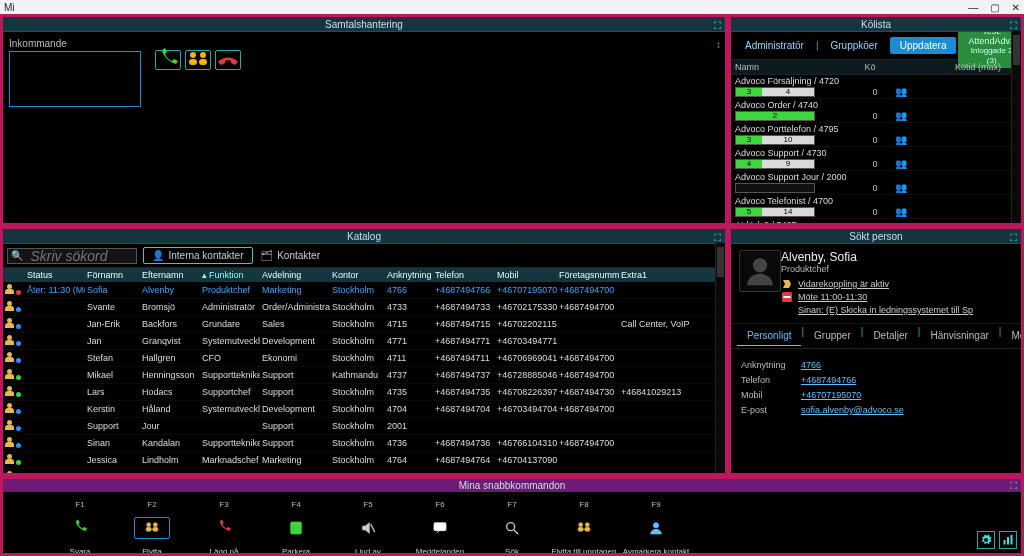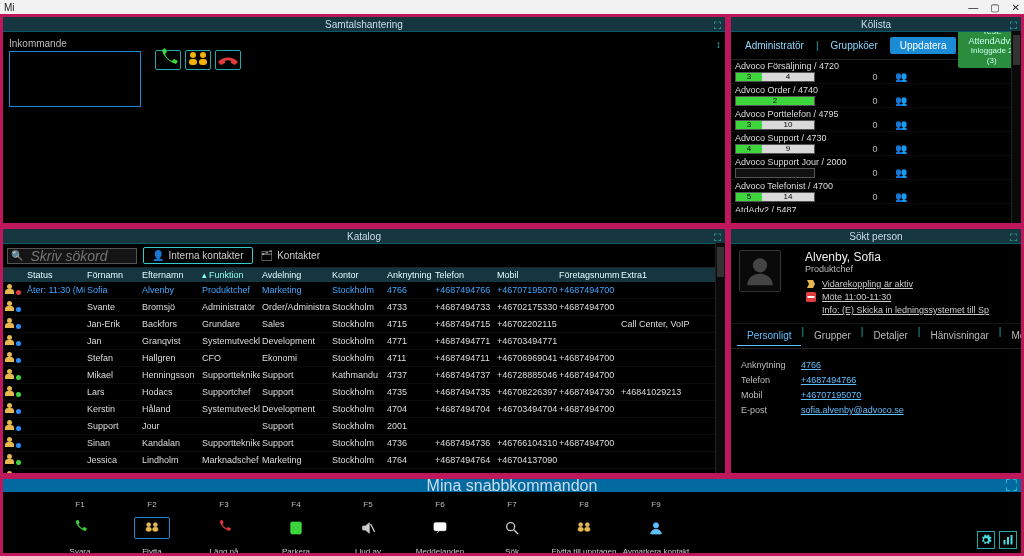--- a/index.html
+++ b/index.html
@@ -117,39 +117,39 @@
   .presence{width:14px;height:10px;position:relative;display:inline-block;}
   .presence .head{width:5px;height:5px;border-radius:50%;background:#e6b84f;position:absolute;top:0;left:2px;}
   .presence .body{width:9px;height:5px;border-radius:3px 3px 0 0;background:#e6b84f;position:absolute;bottom:0;left:0;}
   .presence .dot{width:5px;height:5px;border-radius:50%;position:absolute;bottom:-1px;right:-2px;}
   .presence .dot.blue{background:#2a8fff;}
   .presence .dot.green{background:#3dd63d;}
   .presence .dot.red{background:#e03b3b;}
   
   .person { grid-column: 2; grid-row: 2; }
   .person-header {
-    display:flex; gap:24px; padding:6px 8px; border-bottom:1px solid #161616;
+    display:flex; gap:0; padding:6px 8px; border-bottom:1px solid #161616;
   }
   .avatar{width:42px;height:42px;border:1px solid #333;background:#0a0a0a;border-radius:2px;display:flex;align-items:center;justify-content:center;}
   .avatar svg{width:34px;height:34px;fill:#444;}
   .person-name{font-size:12px;color:#eee;}
   .person-title{font-size:9px;color:#bbb;}
   .person-status-list{margin-top:4px;}
   .pstat{display:flex;align-items:center;gap:5px;font-size:9px;color:#ccc;margin:1px 0;text-decoration:underline;}
   .pstat .sicon{width:12px;height:12px;display:flex;align-items:center;justify-content:center;}
   .person-tabs{display:flex;border-bottom:1px solid #222;padding:2px 6px;gap:0;}
   .ptab{padding:4px 10px;font-size:10px;color:#bbb;}
   .ptab.active{color:#5fbfff;border-bottom:1px solid #5fbfff;}
   .person-details{padding:6px 10px;}
   .pd-row{display:grid;grid-template-columns:60px auto;font-size:9px;margin:5px 0;}
   .pd-row .lbl{color:#bbb;}
   .pd-row .val{color:#5fbfff;text-decoration:underline;}
   
   .shortcuts-wrap{grid-column:1 / span 2;grid-row:3;}
-  .sc-head{background:#0369a1;height:13px;line-height:13px;text-align:center;font-size:16px;color:#cde;position:relative;}
+  .sc-head{background:#701a75;height:13px;line-height:13px;text-align:center;font-size:10px;color:#cde;position:relative;}
   .sc-head .expand-icon{position:absolute;right:4px;top:0;color:#3cc;}
   .sc-row{display:flex;gap:22px;padding:8px 52px;}
   .sc-item{display:flex;flex-direction:column;align-items:center;gap:8px;width:50px;}
   .sc-key{font-size:8px;color:#bbb;}
   .sc-icon{width:36px;height:22px;border:1px solid transparent;display:flex;align-items:center;justify-content:center;}
   .sc-icon.sel{border:1px solid #1b8bd6;border-radius:2px;}
   .sc-icon svg{width:22px;height:16px;}
   .sc-label{font-size:8px;color:#ccc;white-space:nowrap;}
   
   .br-icons{position:absolute;right:4px;bottom:4px;display:flex;gap:4px;}
@@ -217,20 +217,26 @@
     <div class="queue-toolbar">
       <div class="queue-tab plain">Administratör</div>
       <div style="color:#2aa">|</div>
       <div class="queue-tab plain">Gruppköer</div>
       <div class="queue-tab btn">Uppdatera</div>
       <div class="queue-test">
         <div>Test: AttendAdv2</div>
         <div style="font-size:8px">Inloggade 2 (3)</div>
       </div>
     </div>
+    <div class="queue-headrow">
+      <div>Namn</div>
+      <div style="text-align:center">Kö</div>
+      <div></div>
+      <div>Kötid (max)</div>
+    </div>
     <div class="queue-rows" id="queue-rows">
         <div class="queue-row">
           <div class="q-title">Advoco Försäljning / 4720</div>
     <div class="q-bar-row">
       <div class="q-bar">
               <div class="q-seg1" style="flex:1">3</div>
               <div class="q-seg2" style="flex:2">4</div>
             </div>
       <div class="q-zero">0</div>
       <div class="q-ico">👥</div>
@@ -556,21 +562,21 @@
             <span class="sicon">
                 <svg width="12" height="12" viewBox="0 0 24 24" fill="#e03b3b">
                   <rect x="2" y="2" width="20" height="20" rx="3"></rect>
                   <rect x="5" y="10" width="14" height="4" fill="#fff"></rect>
                 </svg>
               </span>
             <span>Möte 11:00-11:30</span>
           </div>
           <div class="pstat">
             <span class="sicon"></span>
-            <span>Info: (E) Skicka in ledningssystemet till Sp</span>
+            <span>Sinan: (E) Skicka in ledningssystemet till Sp</span>
           </div>
         </div>
       </div>
     </div>
     <div class="person-tabs">
       <div class="ptab active">Personligt</div>
       <div style="color:#2aa">|</div>
       <div class="ptab">Grupper</div>
       <div style="color:#2aa">|</div>
       <div class="ptab">Detaljer</div>

